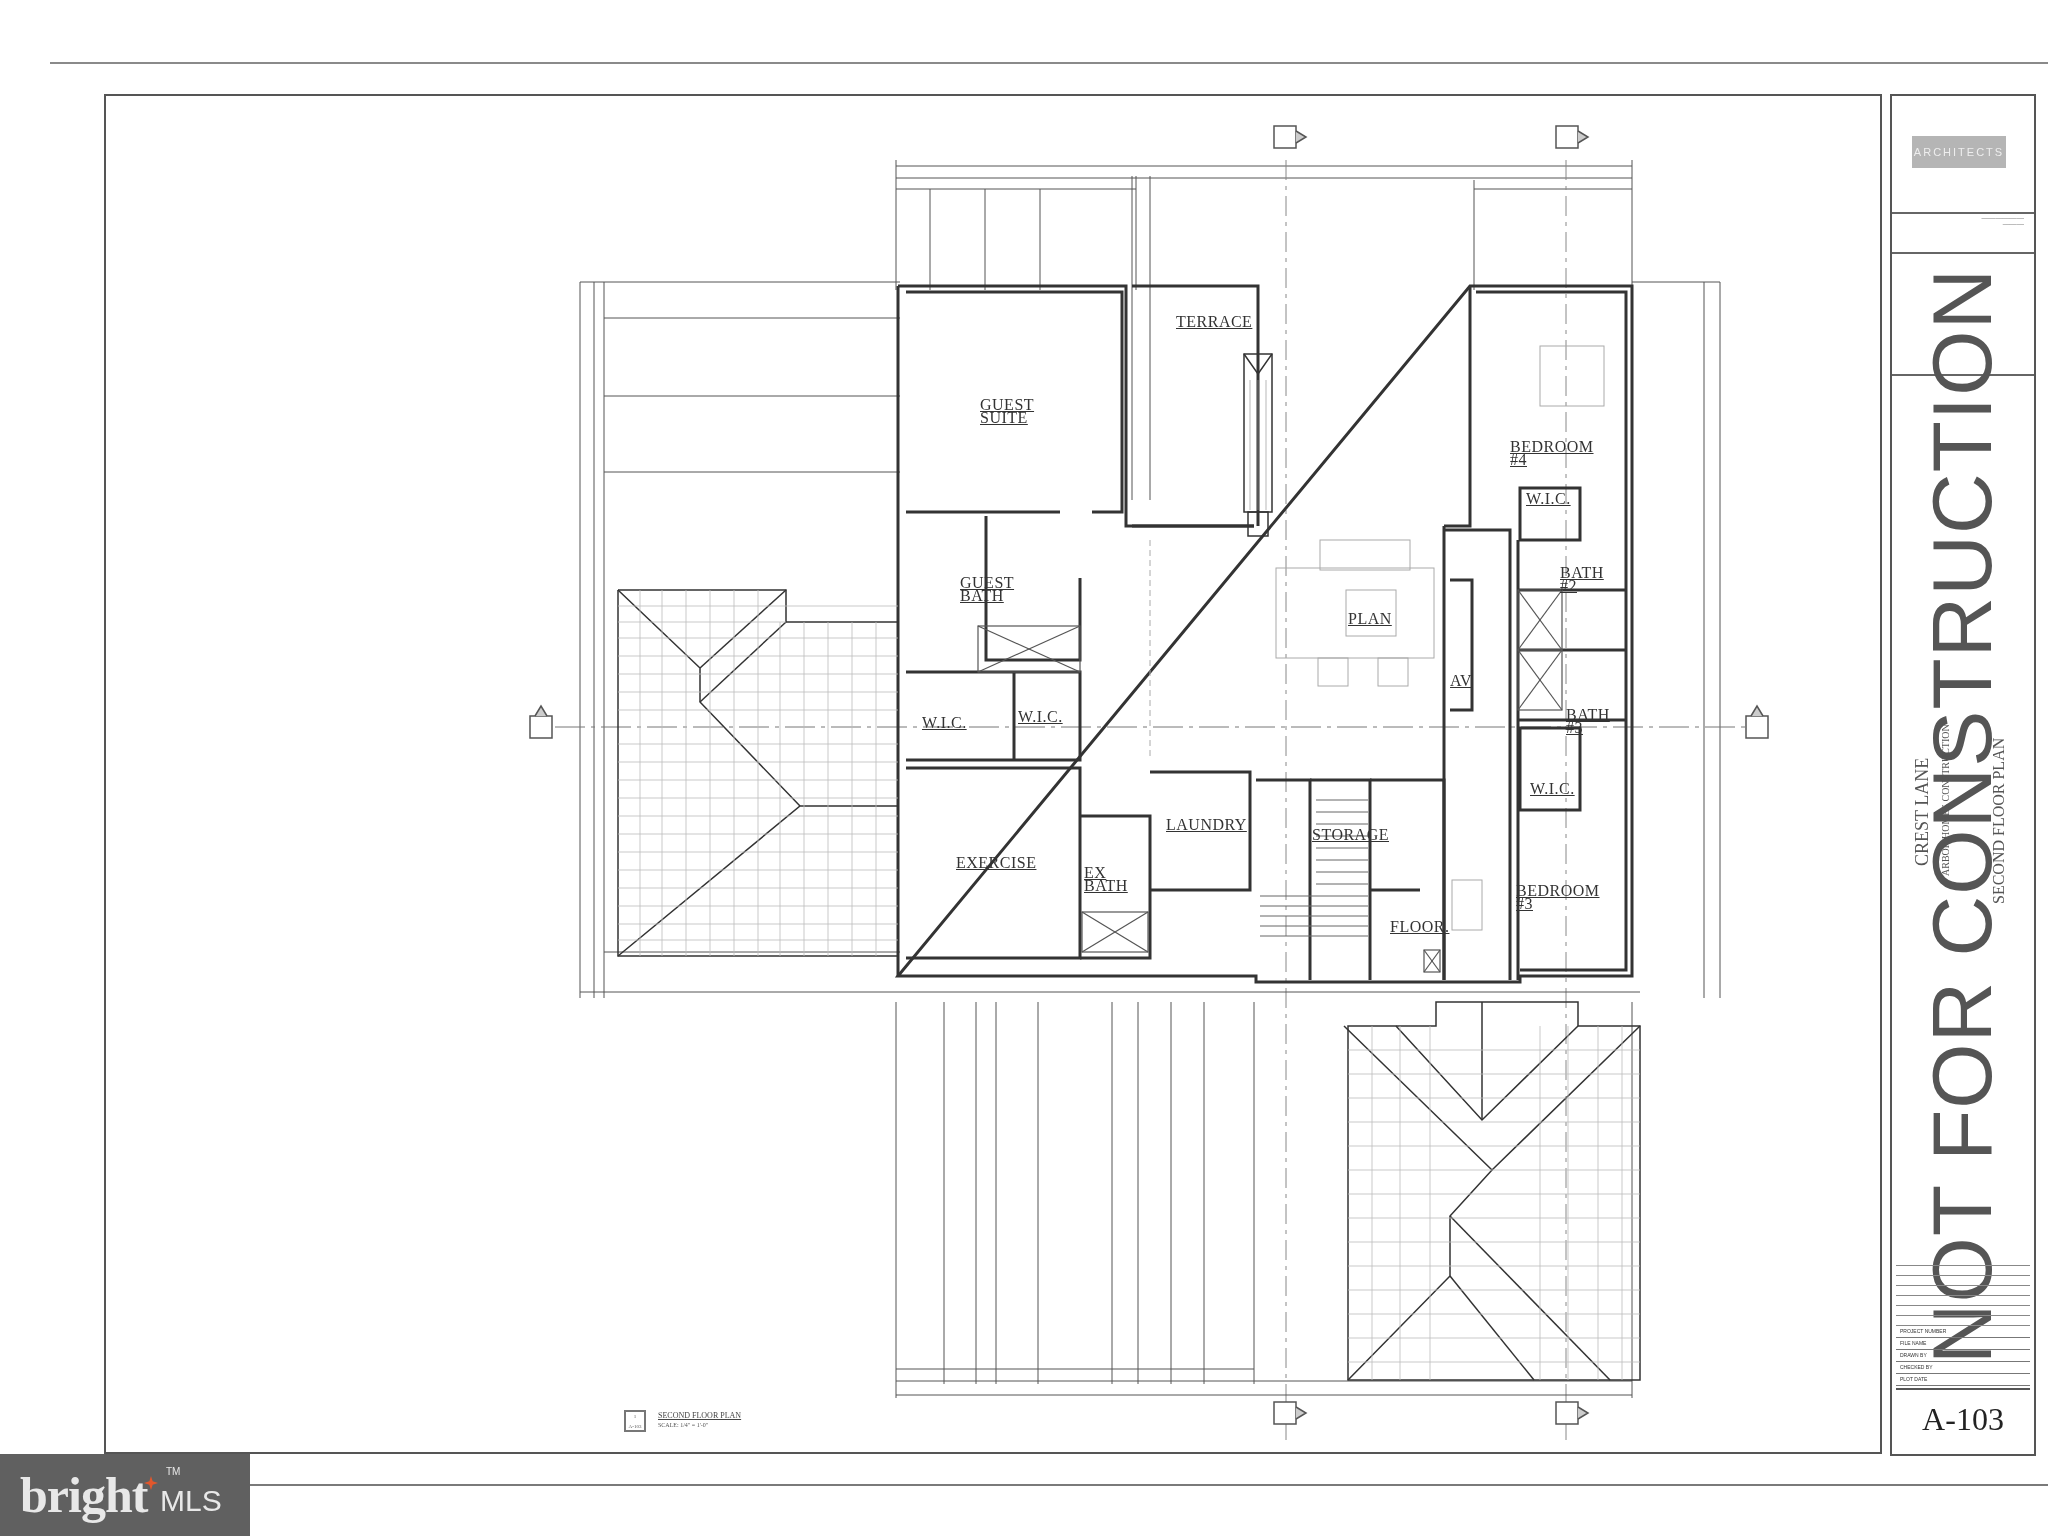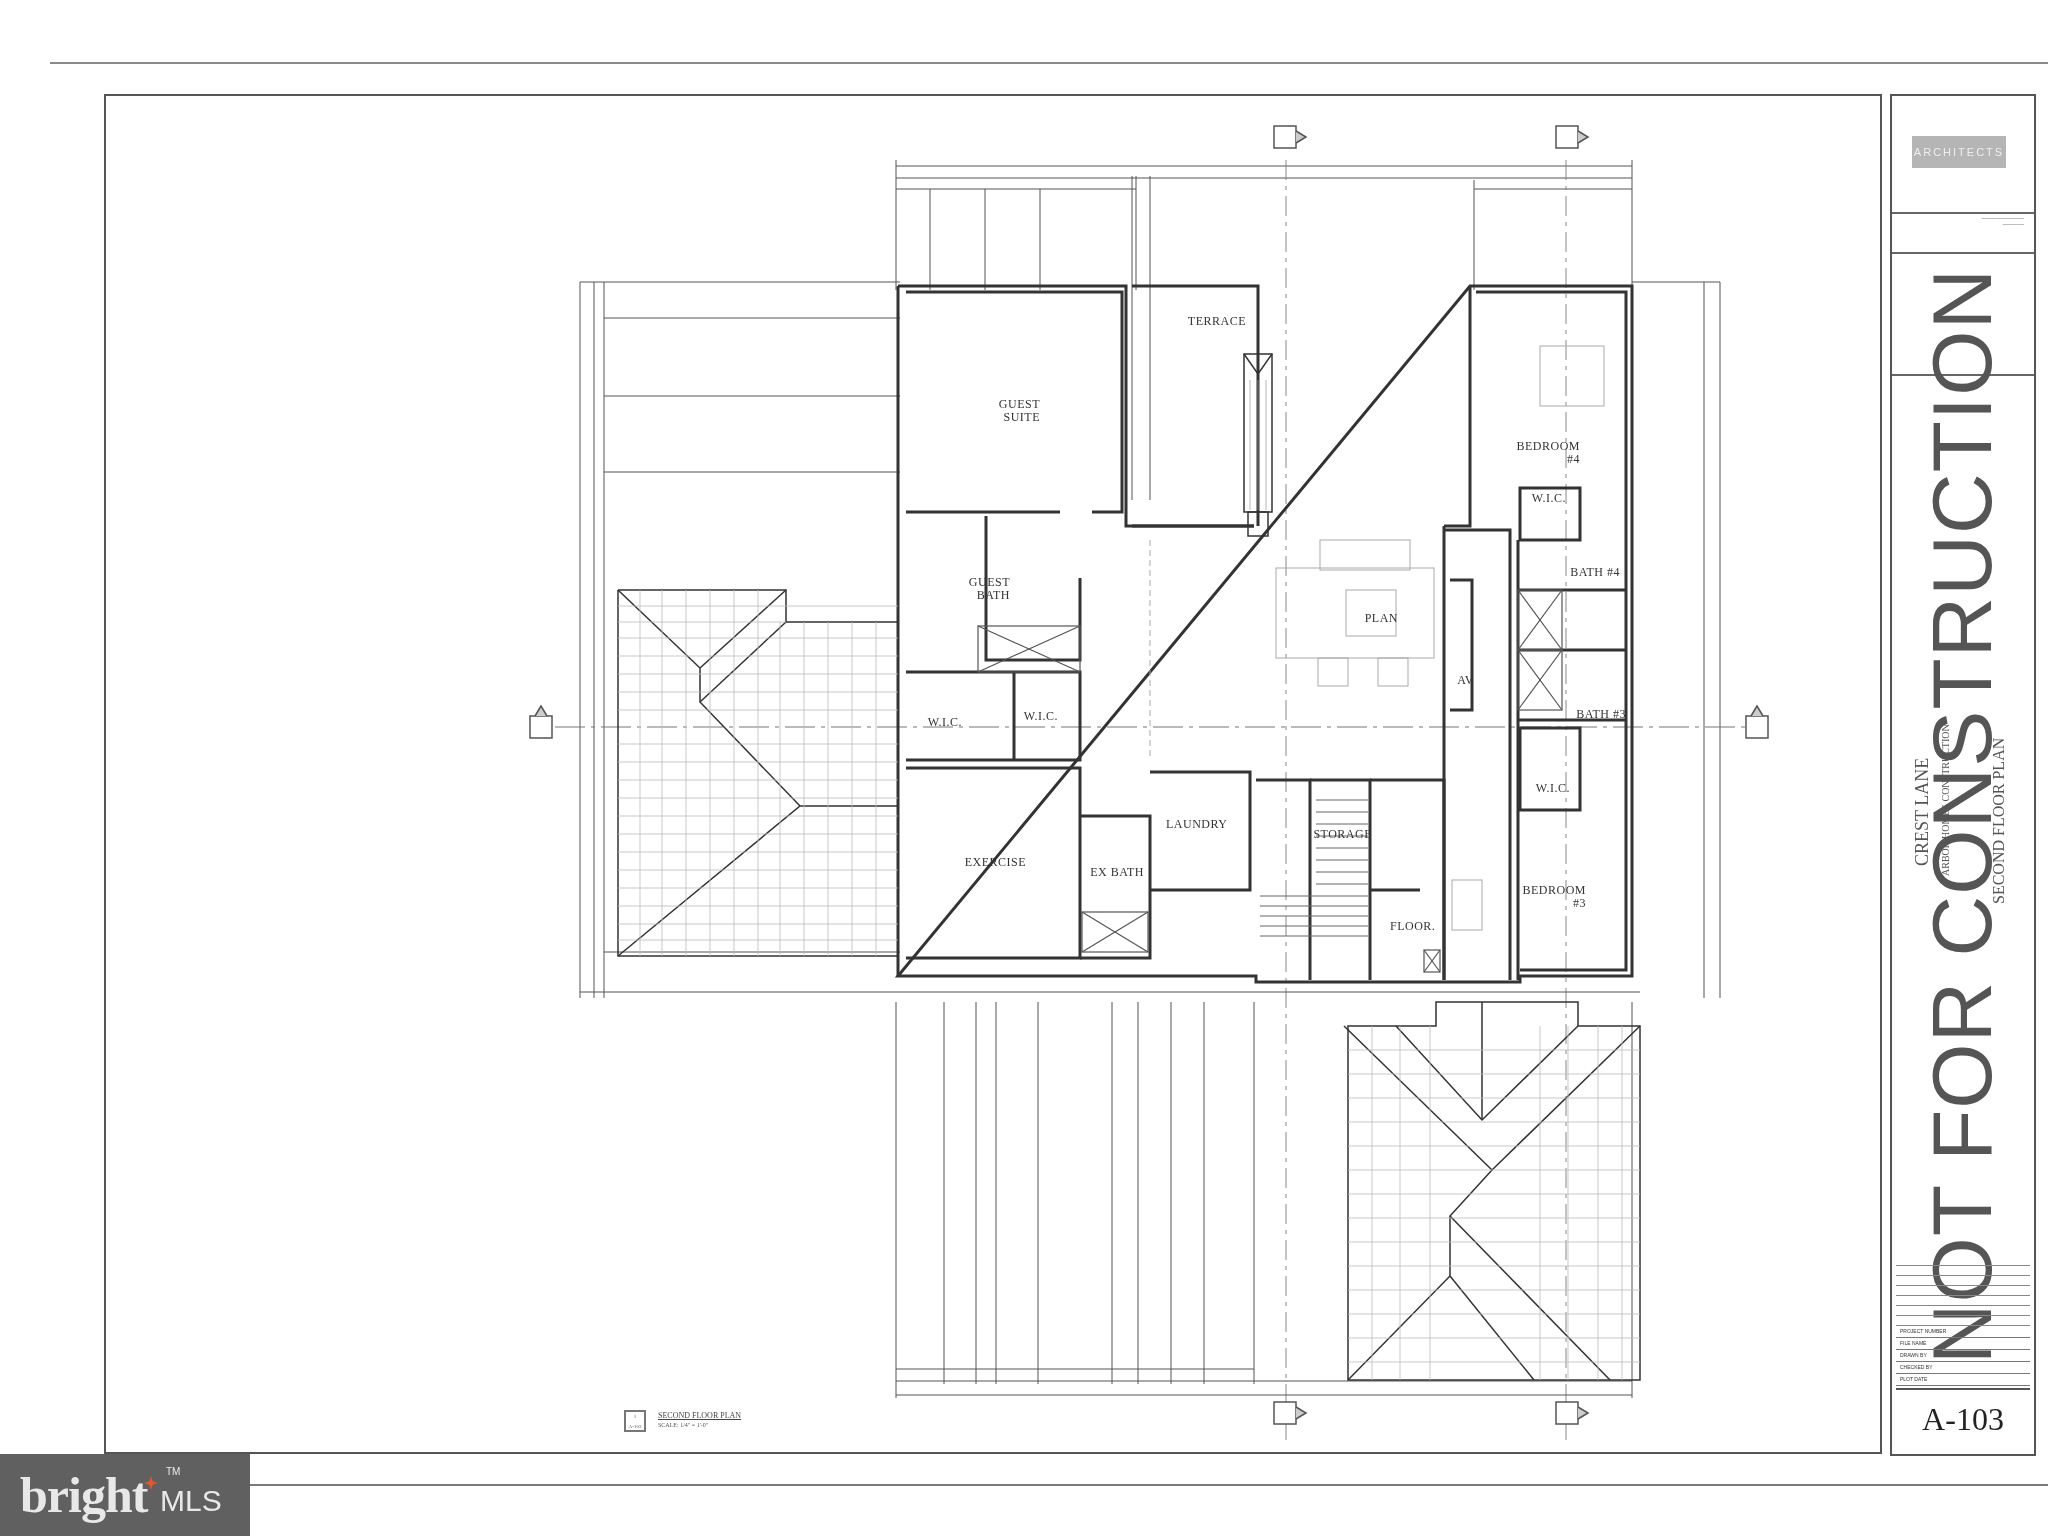--- a/index.html
+++ b/index.html
@@ -3,21 +3,21 @@
 <meta charset="utf-8">
 <style>
   html,body{margin:0;padding:0;background:#fff;}
   body{width:2048px;height:1536px;position:relative;overflow:hidden;font-family:"Liberation Serif","DejaVu Serif",serif;color:#333;}
   .abs{position:absolute;}
   .hr-top{left:50px;top:62px;width:1998px;height:2px;background:#8a8a8a;}
   .hr-bot{left:250px;top:1484px;width:1798px;height:2px;background:#7a7a7a;}
   .sheet{left:104px;top:94px;width:1778px;height:1360px;border:2px solid #555;border-right:none;box-sizing:border-box;}
   .sheet-right{left:1880px;top:94px;width:2px;height:1360px;background:#555;}
   #plan{position:absolute;left:0;top:0;}
-  .room-label{position:absolute;font-size:12px;text-align:right;line-height:13px;color:#333;white-space:pre-line;letter-spacing:0.5px;}
+  .room-label{position:absolute;font-size:16px;text-decoration:underline;text-align:left;line-height:13px;color:#333;white-space:pre-line;letter-spacing:0.5px;}
   .title-block{left:1890px;top:94px;width:146px;height:1362px;border:2px solid #555;box-sizing:border-box;}
   .tb-logo{position:absolute;left:10px;top:40px;width:94px;height:32px;background:#b5b5b5;}
   .tb-logo span{display:block;color:#eee;font-size:11px;text-align:center;line-height:32px;letter-spacing:2px;font-family:"Liberation Sans",sans-serif;}
   .tb-sep{position:absolute;left:0;width:142px;height:2px;background:#666;}
   .tb-address{position:absolute;left:12px;top:120px;width:120px;font-size:5px;line-height:6px;color:#444;text-align:right;}
   .watermark{position:absolute;left:10px;top:280px;width:120px;height:880px;}
   .watermark span{position:absolute;left:50%;top:50%;transform:translate(-50%,-50%) rotate(-90deg);white-space:nowrap;font-family:"Liberation Sans","DejaVu Sans",sans-serif;font-size:84px;color:#555;letter-spacing:1px;font-weight:300;}
   .vtext{position:absolute;transform:rotate(-90deg);transform-origin:left top;white-space:nowrap;color:#555;}
   .sheet-num{position:absolute;left:4px;top:1292px;width:134px;height:58px;border-top:2px solid #555;font-size:32px;text-align:center;line-height:58px;color:#222;}
   .tb-lines{position:absolute;left:4px;top:1160px;width:134px;}
@@ -276,21 +276,21 @@
       <path d="M1751 716 L1757 706 L1763 716" fill="#ccc"></path>
   </g>
 </svg>
 
 <div class="room-label" style="left:980px;top:398px;width:60px;">GUEST
 SUITE</div>
 <div class="room-label" style="left:1176px;top:315px;width:70px;">TERRACE</div>
 <div class="room-label" style="left:1510px;top:440px;width:70px;">BEDROOM
 #4</div>
 <div class="room-label" style="left:1526px;top:492px;width:40px;">W.I.C.</div>
-<div class="room-label" style="left:1560px;top:566px;width:60px;">BATH #4</div>
+<div class="room-label" style="left:1560px;top:566px;width:60px;">BATH #2</div>
 <div class="room-label" style="left:960px;top:576px;width:50px;">GUEST
 BATH</div>
 <div class="room-label" style="left:1348px;top:612px;width:50px;">PLAN</div>
 <div class="room-label" style="left:1450px;top:674px;width:24px;">AV</div>
 <div class="room-label" style="left:1566px;top:708px;width:60px;">BATH #3</div>
 <div class="room-label" style="left:922px;top:716px;width:40px;">W.I.C.</div>
 <div class="room-label" style="left:1018px;top:710px;width:40px;">W.I.C.</div>
 <div class="room-label" style="left:1530px;top:782px;width:40px;">W.I.C.</div>
 <div class="room-label" style="left:1166px;top:818px;width:60px;">LAUNDRY</div>
 <div class="room-label" style="left:956px;top:856px;width:70px;">EXERCISE</div>

